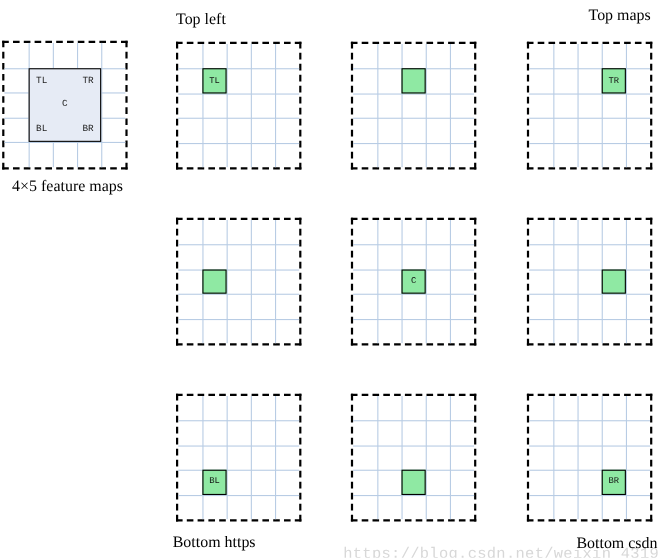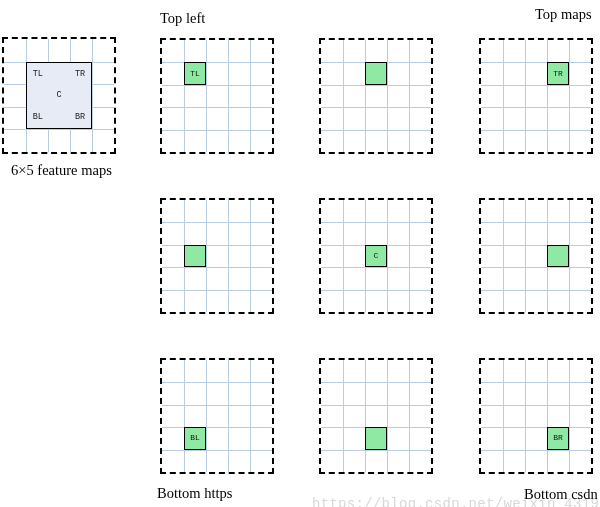--- a/index.html
+++ b/index.html
@@ -97,21 +97,21 @@
 <div class="gline v" style="left: 20%;"></div>
     <div class="gline h" style="top: 20%;"></div>
     <div class="gline v" style="left: 40%;"></div>
     <div class="gline h" style="top: 40%;"></div>
     <div class="gline v" style="left: 60%;"></div>
     <div class="gline h" style="top: 60%;"></div>
     <div class="gline v" style="left: 80%;"></div>
     <div class="gline h" style="top: 80%;"></div>
   </div>
 
-<div class="caption">6×5 feature maps</div>
+<div class="caption">4×5 feature maps</div>
 
 <div id="grid-matrix">
     <div class="grid-box" style="left: 160px; top: 38px; width: 114px; height: 116px;">
       <div class="active-cell" style="left: 20%; top: 20%;">
         <span class="cell-label">TL</span>
       </div>
       <div class="gline v" style="left: 20%;"></div>
       <div class="gline h" style="top: 20%;"></div>
       <div class="gline v" style="left: 40%;"></div>
       <div class="gline h" style="top: 40%;"></div>

